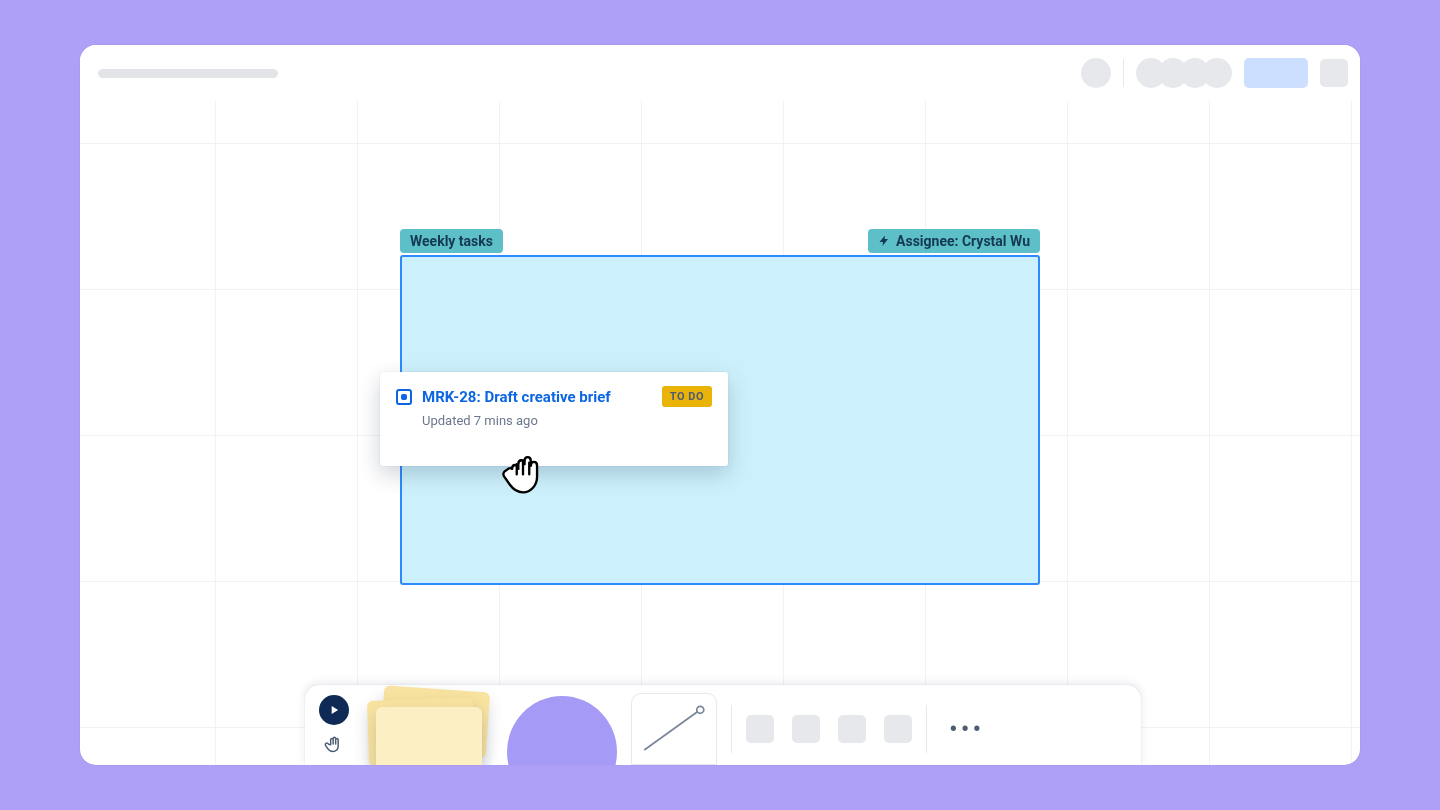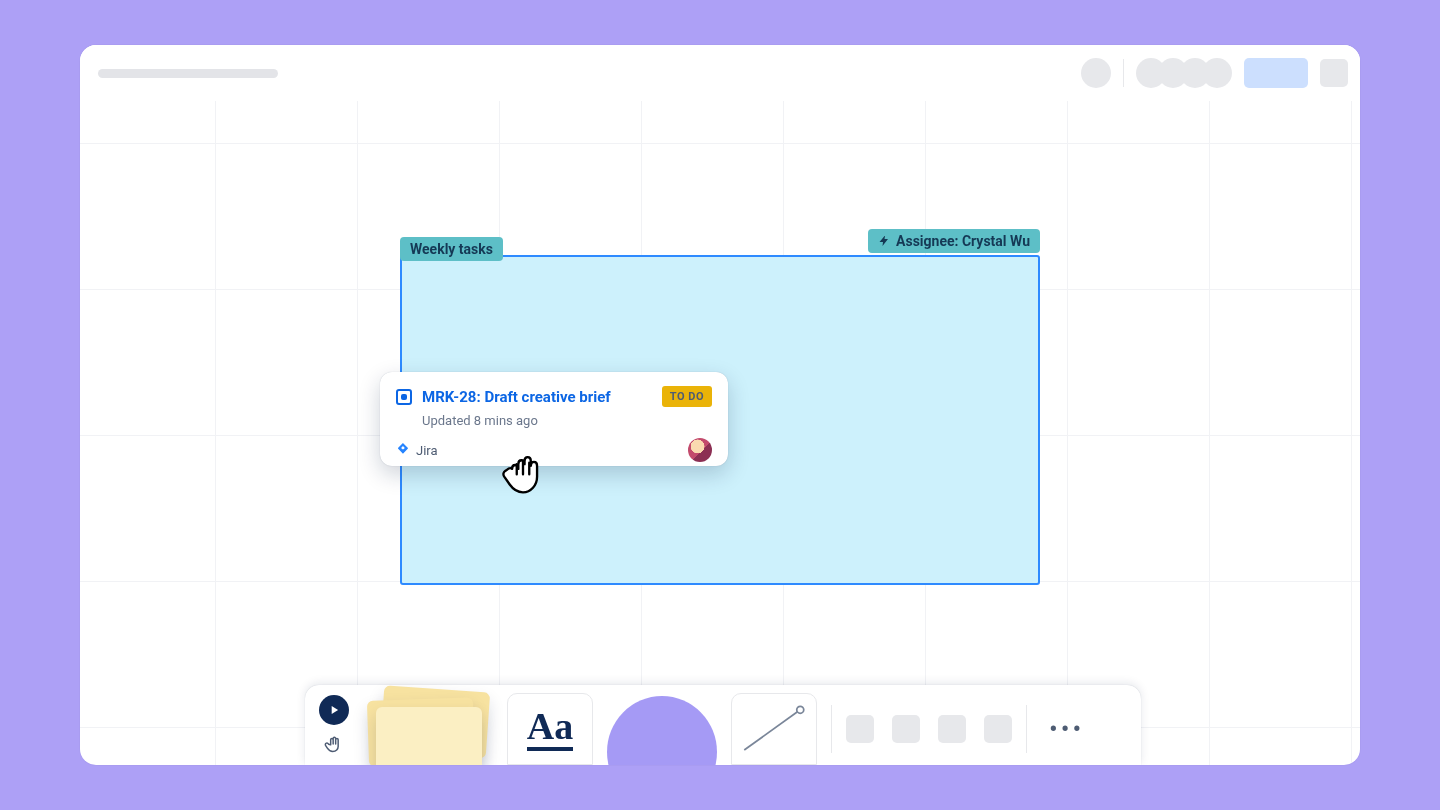--- a/index.html
+++ b/index.html
@@ -70,31 +70,31 @@
     height: 24px;
     padding: 0 10px;
     border-radius: 4px;
     background: #5DBFC7;
     color: #153955;
     font-size: 14px;
     font-weight: 700;
     display: inline-flex; align-items: center; gap: 6px;
     white-space: nowrap;
   }
-  .section-label.left  { left: -2px; margin-top: 8px; }
+  .section-label.left  { left: -2px; }
   .section-label.right { right: -2px; align-items: center; }
   .bolt-icon { display: inline-block; width: 12px; height: 14px; }
 
   
   .task-card {
     position: absolute;
     left: 300px; top: 327px;
     width: 348px; height: 94px;
     background: #fff;
-    border-radius: 12px;
+    border-radius: 2px;
     box-shadow: 0 8px 22px rgba(9,30,66,0.20), 0 0 1px rgba(9,30,66,0.25);
     padding: 14px 16px 4px 16px;
     display: flex; flex-direction: column; justify-content: space-between;
   }
   .card-top { display: flex; align-items: center; gap: 10px; }
   .issue-icon {
     width: 16px; height: 16px; flex: 0 0 16px;
     border: 2px solid #0C66E4; border-radius: 3px; position: relative;
   }
   .issue-icon::after { content:""; position:absolute; inset:3px; border-radius:2px; background:#0C66E4; }
@@ -186,33 +186,21 @@
     </div>
   </div>
 
   <div class="task-card">
     <div>
       <div class="card-top">
         <span class="issue-icon"></span>
         <span class="card-title">MRK-28: Draft creative brief</span>
         <span class="status-pill">TO DO</span>
       </div>
-      <div class="card-subtitle">Updated 8 mins ago</div>
-    </div>
-    <div class="card-bottom">
-      <div class="source">
-        <span>
-          <svg class="jira-glyph" viewBox="0 0 32 32" fill="currentColor">
-              <path d="M15.9 2 5 12.9c-.8.8-.8 2 0 2.8L15.9 26.6l10.9-10.9c.8-.8.8-2 0-2.8L15.9 2zm0 7.3 4.2 4.2-4.2 4.2-4.2-4.2 4.2-4.2z"></path>
-              <path d="M15.9 15.7 11.7 20l4.2 4.2L20.1 20l-4.2-4.3z" opacity=".6"></path>
-            </svg>
-        </span>
-        <span>Jira</span>
-      </div>
-      <div class="assignee-avatar"></div>
+      <div class="card-subtitle">Updated 7 mins ago</div>
     </div>
   </div>
 
   <div class="cursor-hand">
     <svg viewBox="0 0 64 64" width="50" height="50">
       <path d="M18 28c0-3 1.5-5 4-5s4 2 4 5v-6c0-3 1.5-5 4-5s4 2 4 5v-4c0-3 1.5-5 4-5s4 2 4 5v6c0-3 1.5-5 4-5s4 2 4 5v14c0 11-8 20-18 20-7 0-12-3-17-10l-7-10c-2-3-1-6 1.5-7.5S15 25 18 28z" fill="#ffffff" stroke="#000000" stroke-width="3" stroke-linejoin="round"></path>
       <path d="M24 22v13M32 18v17M40 20v15" stroke="#000" stroke-width="3" stroke-linecap="round" fill="none"></path>
     </svg>
   </div>
 
@@ -231,23 +219,20 @@
     </div>
 
     <div class="tile sticky">
       <div class="sticky-stack">
         <div class="note a"></div>
         <div class="note b"></div>
         <div class="note c"></div>
       </div>
     </div>
 
-    <div class="tile text">
-      <span class="aa">Aa</span>
-    </div>
 
     <div class="tile shape">
       <div class="shape-circle"></div>
     </div>
 
     <div class="tile line">
       <svg viewBox="0 0 80 60">
         <line x1="6" y1="54" x2="70" y2="8" stroke="#7A8699" stroke-width="2"></line>
         <circle cx="70" cy="8" r="4" fill="#fff" stroke="#7A8699" stroke-width="2"></circle>
       </svg>

